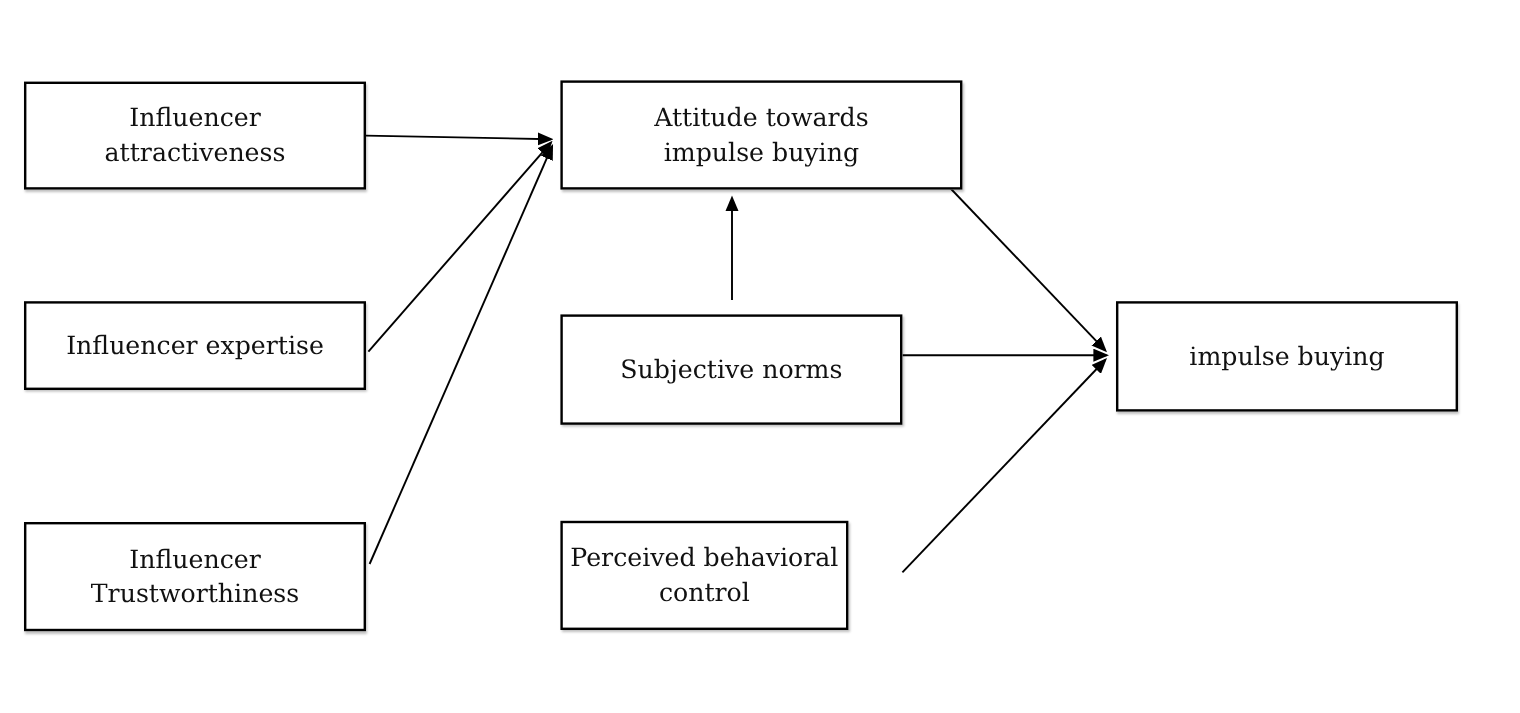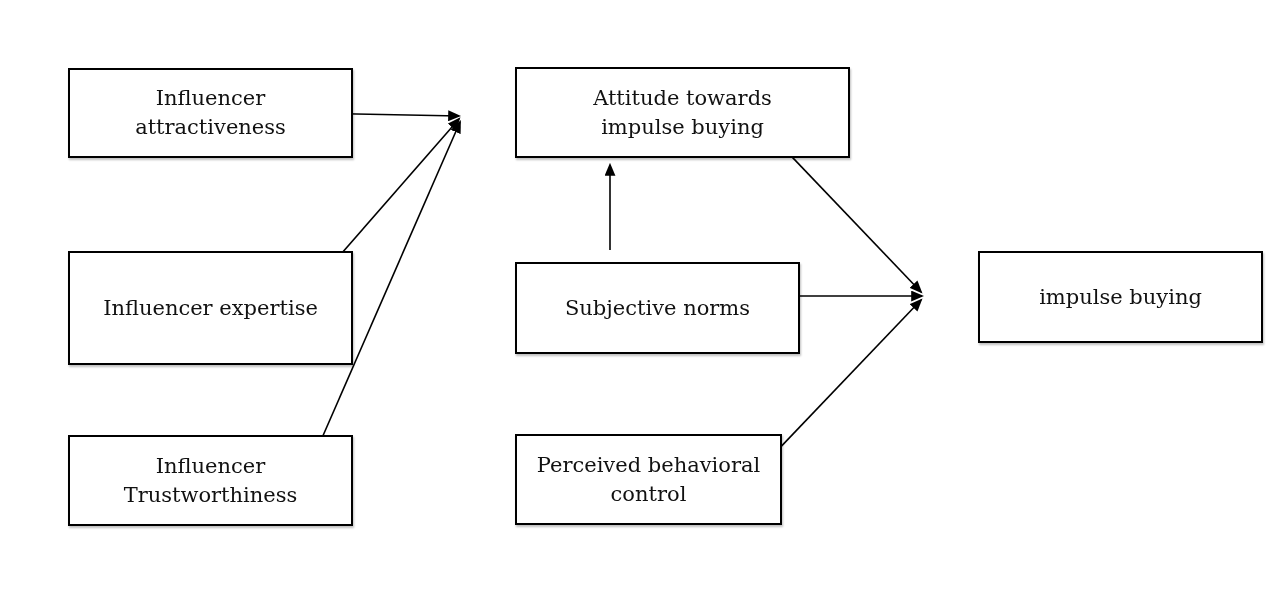--- a/index.html
+++ b/index.html
@@ -29,21 +29,20 @@
   .node {
     position: absolute;
     box-sizing: border-box;
     background: #ffffff;
     border: 2px solid #000000;
     box-shadow: 1px 2px 2px rgba(0,0,0,0.25);
     display: flex;
     align-items: center;
     justify-content: center;
     text-align: center;
-    margin-left: 48px;
   }
   .node-label {
     display: block;
     white-space: pre-line;
     font-size: 21px;
     line-height: 29px;
     color: #111111;
   }
 </style>
 </head>
@@ -64,39 +63,39 @@
     <line x1="752" y1="115" x2="921" y2="292" marker-end="url(#arrowhead)"></line>
     <line x1="752" y1="296" x2="922" y2="296" marker-end="url(#arrowhead)"></line>
     <line x1="752" y1="477" x2="921" y2="300" marker-end="url(#arrowhead)"></line>
   </svg>
 
   <div class="node" style="left:20px; top:68px; width:285px; height:90px;">
     <span class="node-label">Influencer
 attractiveness</span>
   </div>
 
-  <div class="node" style="left:20px; top:251px; width:285px; height:114px;">
+  <div class="node" style="left:20px; top:251px; width:285px; height:74px;">
     <span class="node-label">Influencer expertise</span>
   </div>
 
   <div class="node" style="left:20px; top:435px; width:285px; height:91px;">
     <span class="node-label">Influencer
 Trustworthiness</span>
   </div>
 
   <div class="node" style="left:467px; top:67px; width:335px; height:91px;">
     <span class="node-label">Attitude towards
 impulse buying</span>
   </div>
 
   <div class="node" style="left:467px; top:262px; width:285px; height:92px;">
     <span class="node-label">Subjective norms</span>
   </div>
 
-  <div class="node" style="left:467px; top:434px; width:267px; height:91px;">
+  <div class="node" style="left:467px; top:434px; width:240px; height:91px;">
     <span class="node-label">Perceived behavioral
 control</span>
   </div>
 
   <div class="node" style="left:930px; top:251px; width:285px; height:92px;">
     <span class="node-label">impulse buying</span>
   </div>
 
 </div>
 

